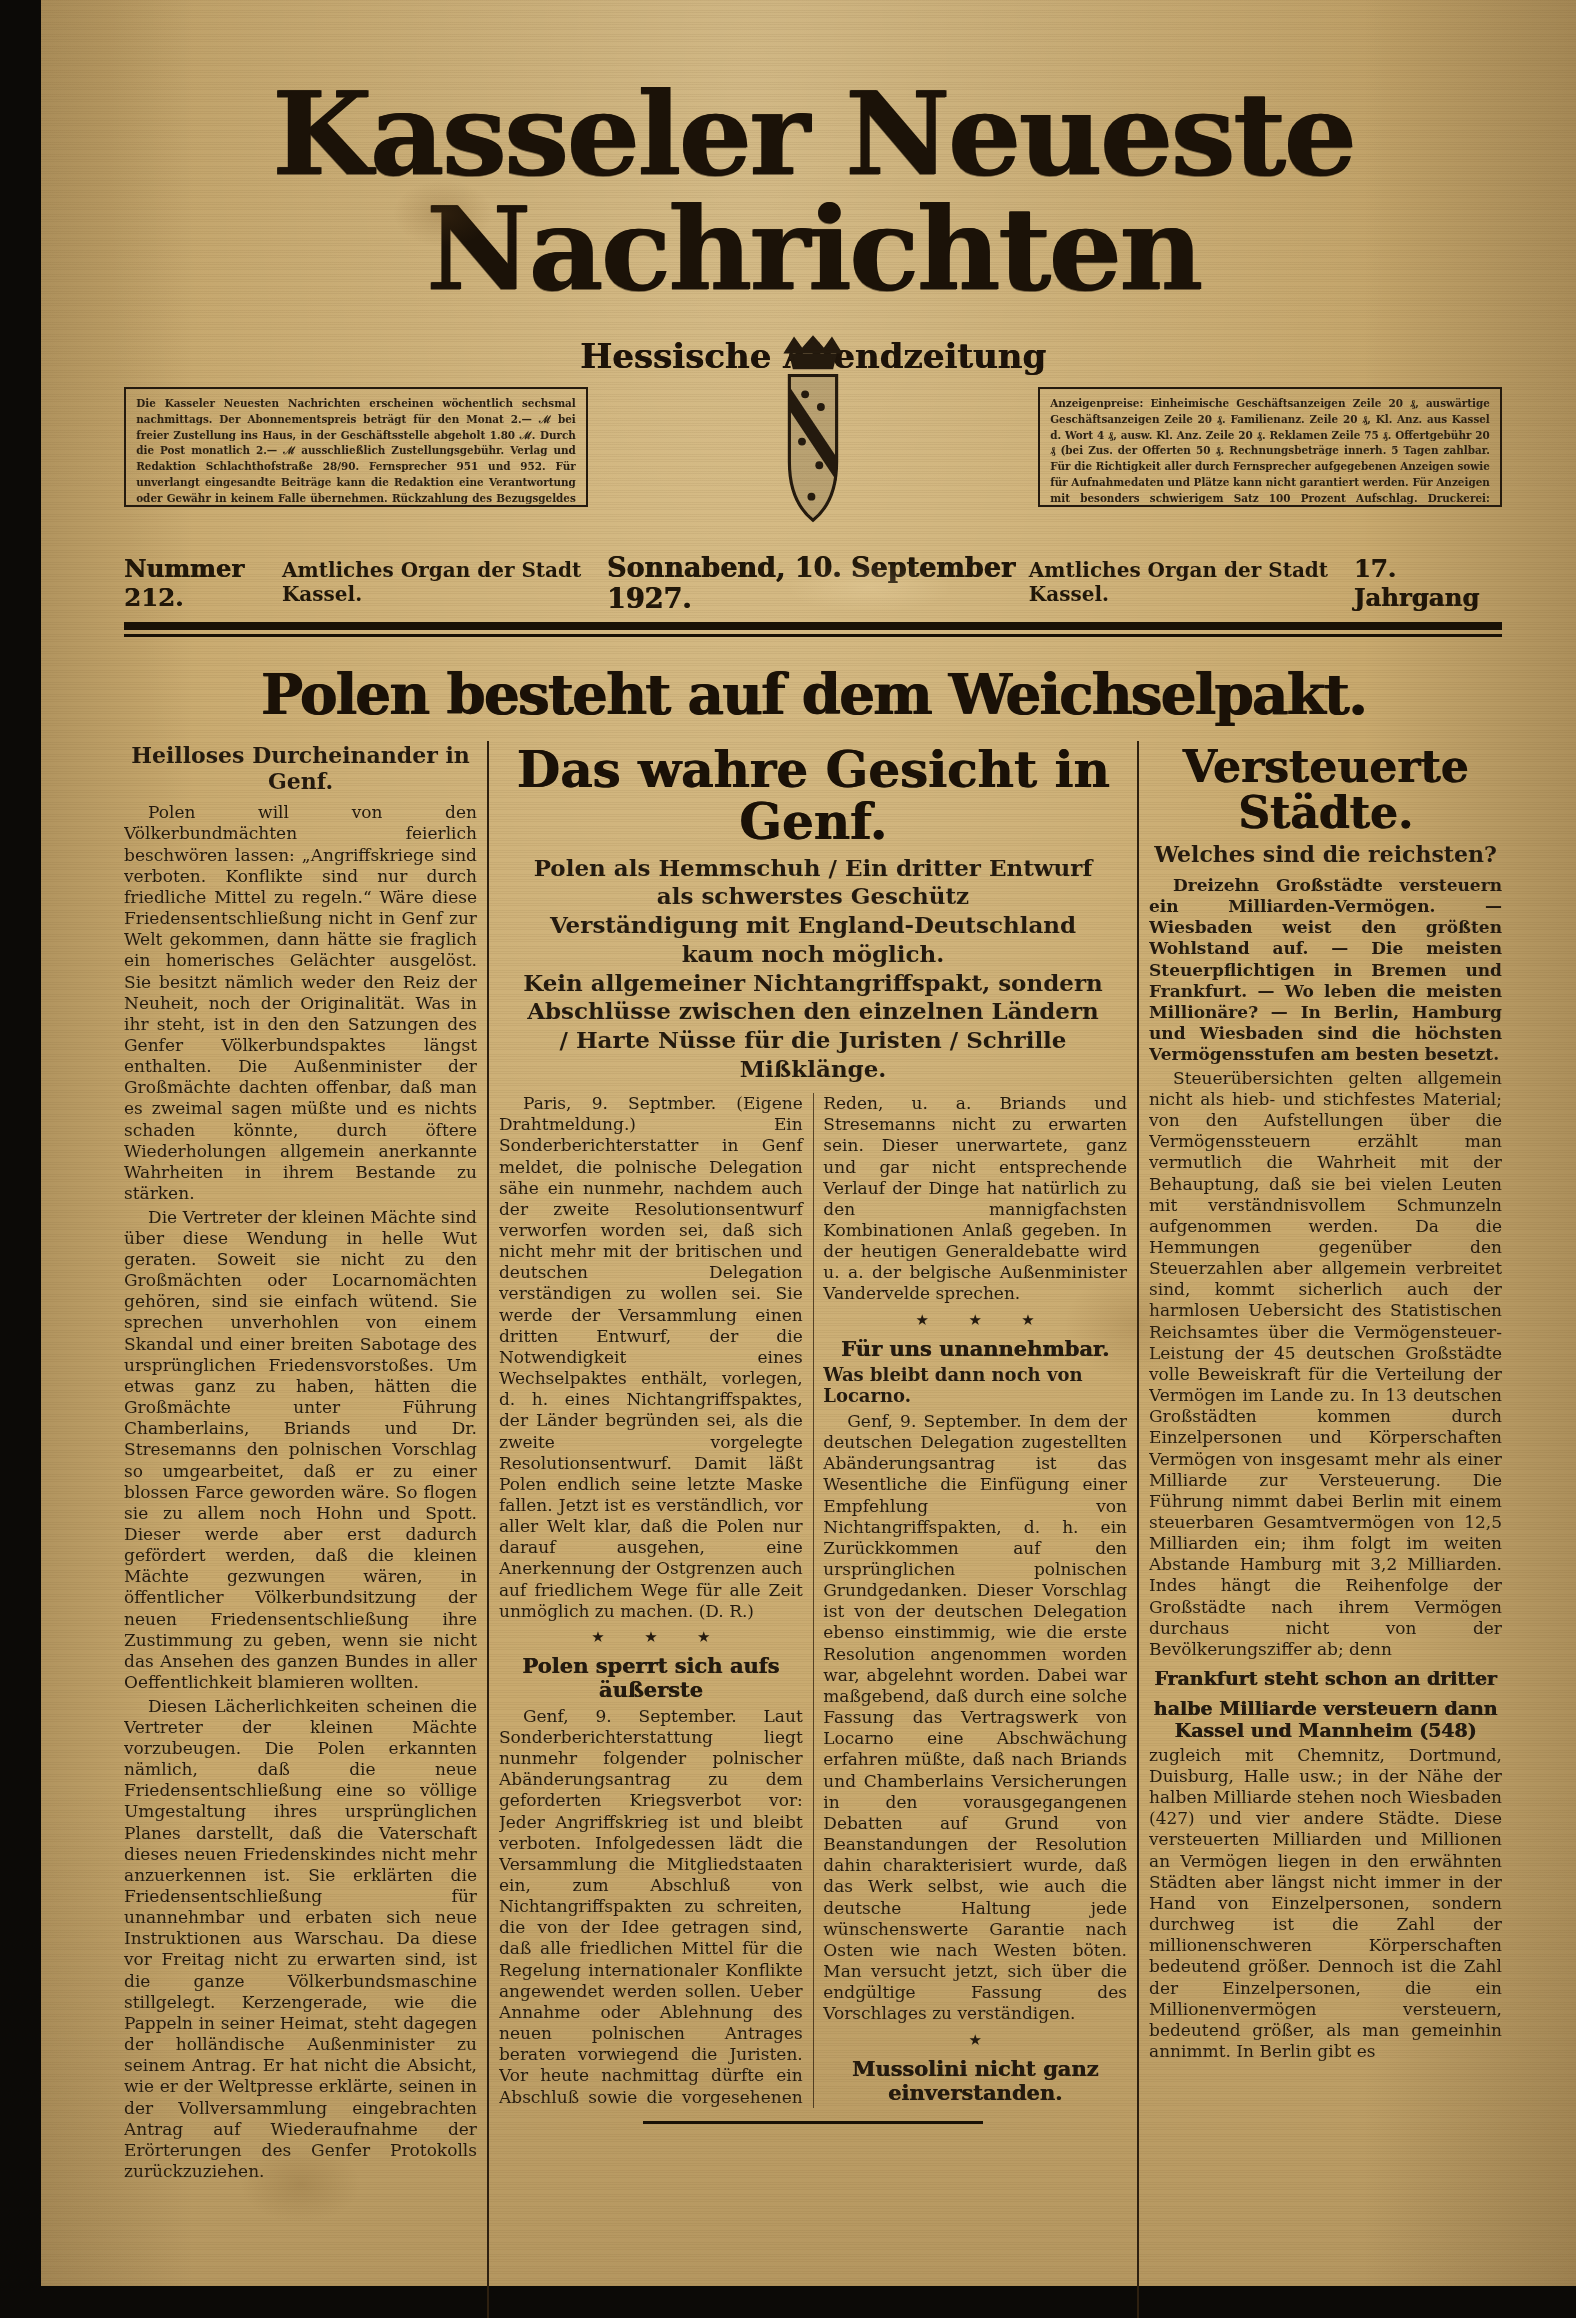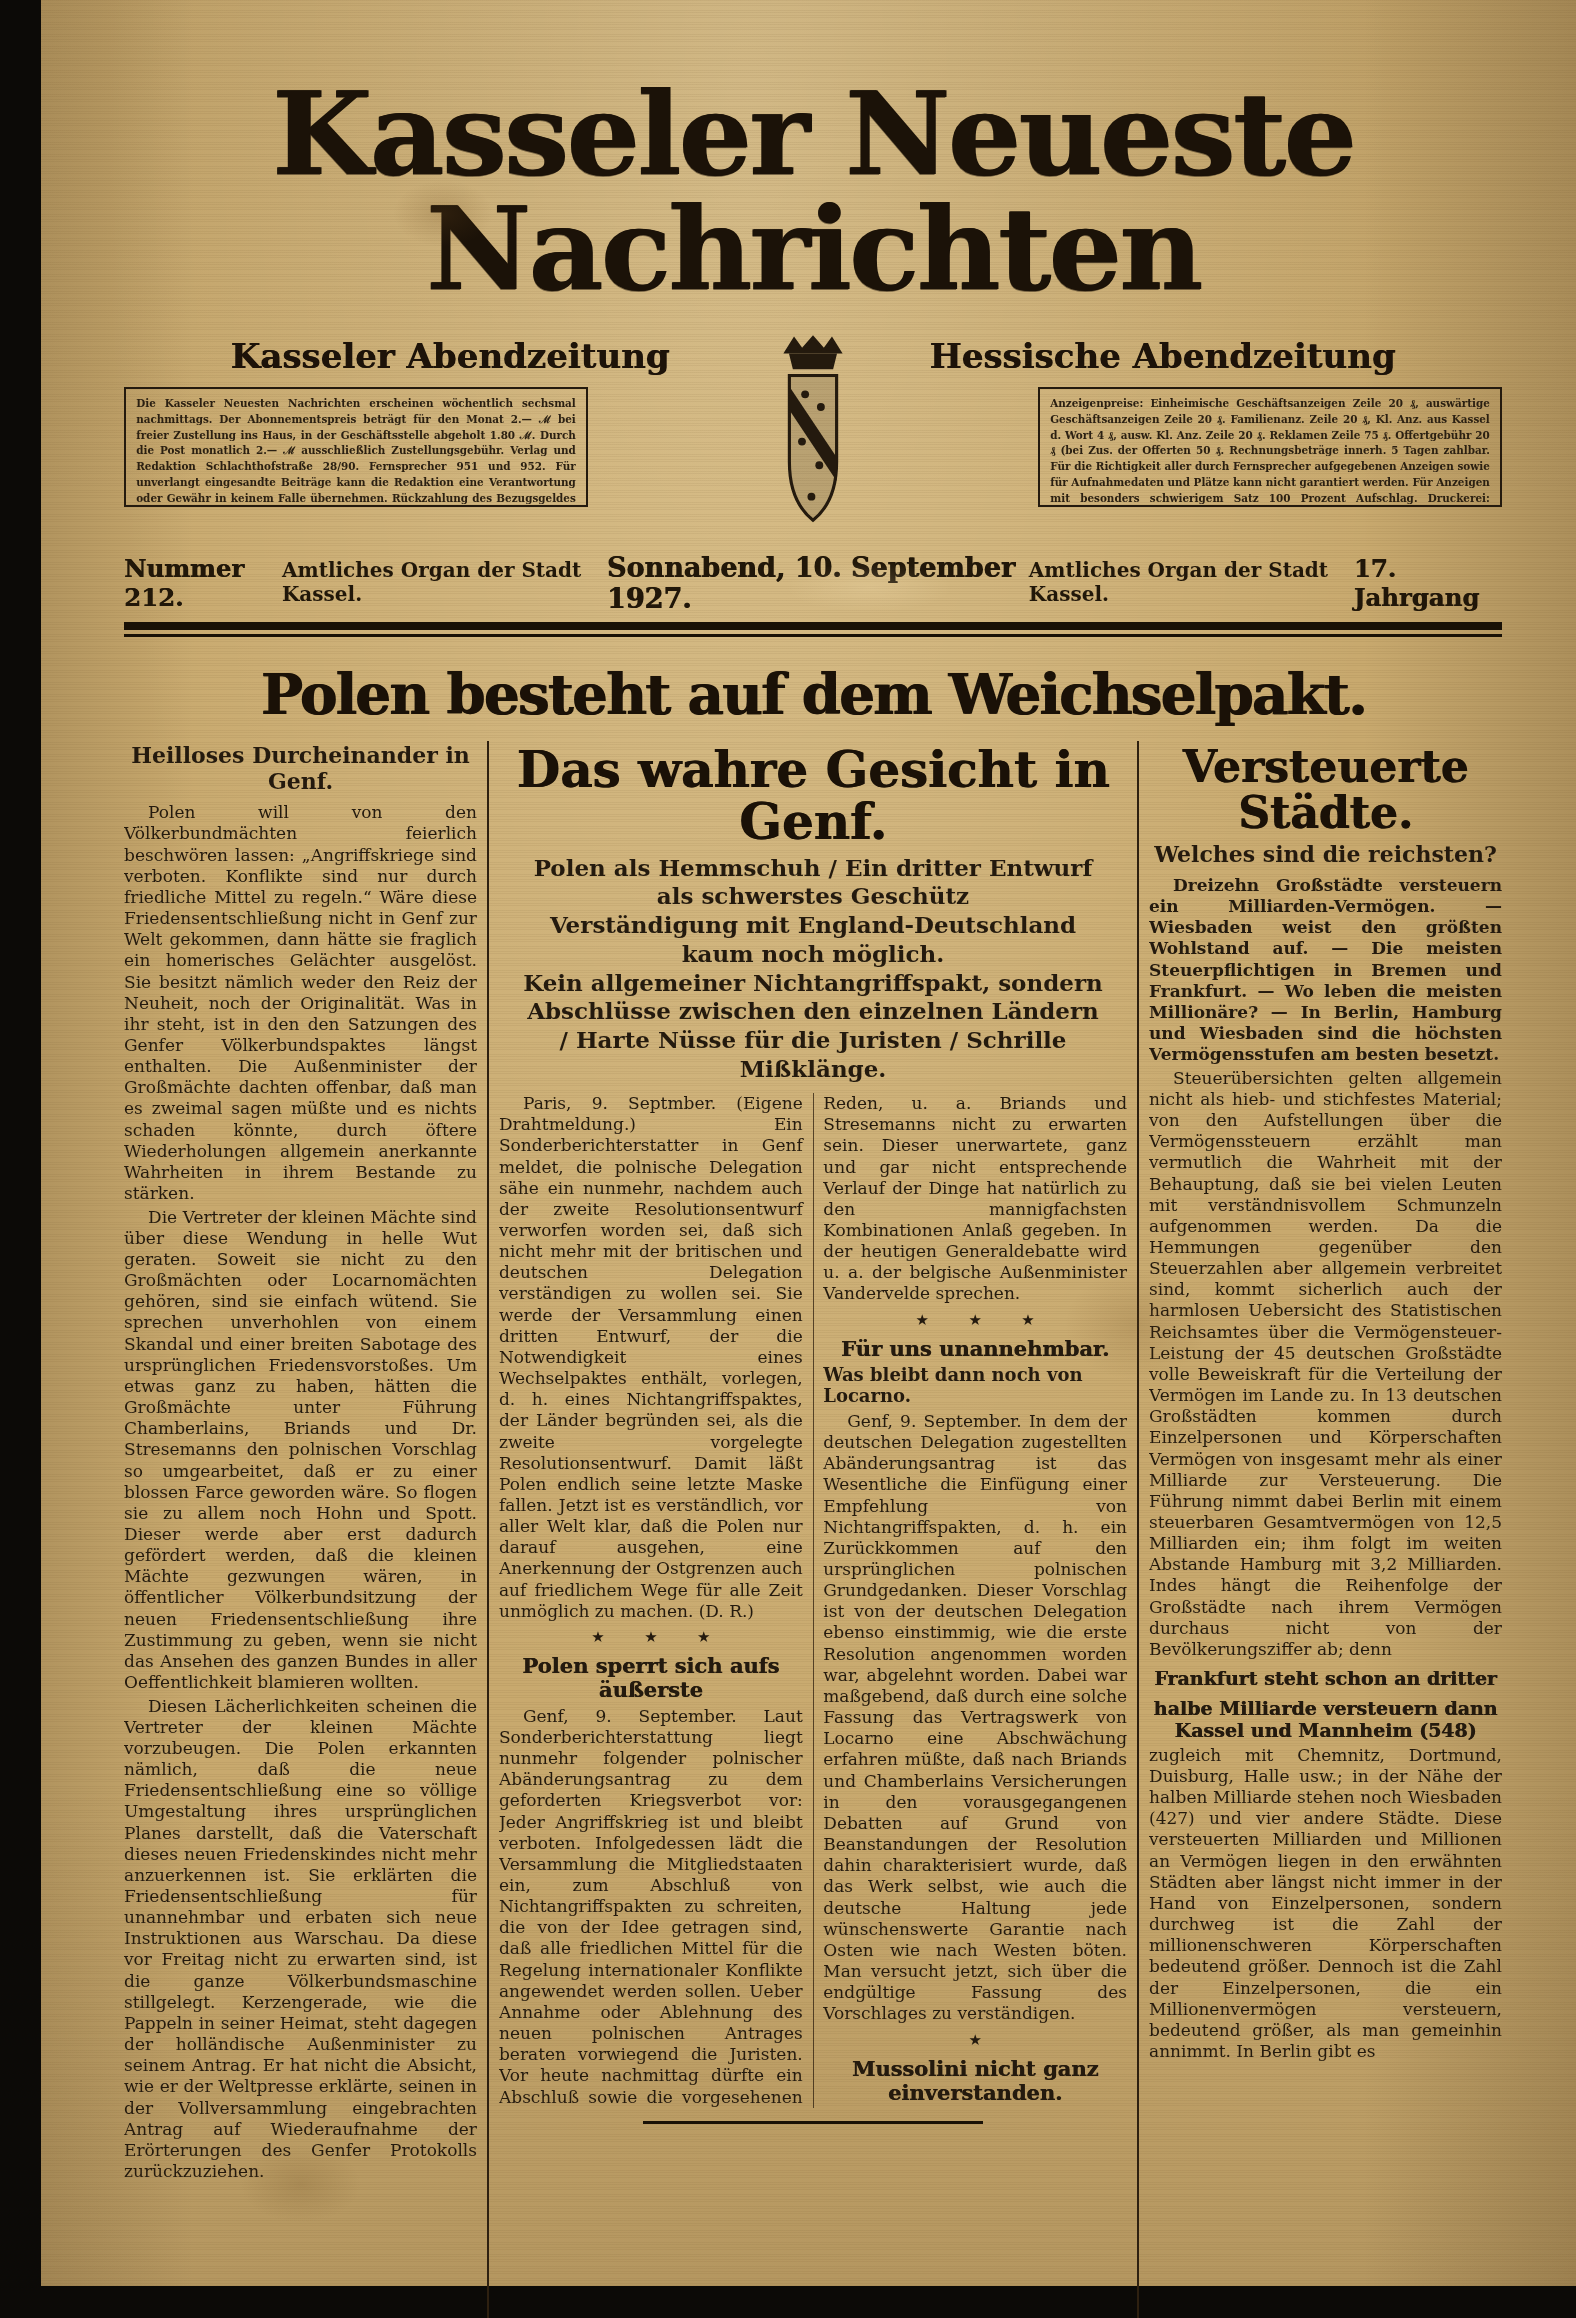--- a/index.html
+++ b/index.html
@@ -67,21 +67,20 @@
 <div class="paper">
   <div class="stain s1"></div>
   <div class="stain s2"></div>
   <div class="stain s3"></div>
   <div class="stain s4"></div>
 
   <h1 class="masthead-title">Kasseler Neueste Nachrichten</h1>
 
   <div class="mast-info">
     <div class="editions-row">
-      <span>Kasseler Abendzeitung</span>
       <span>Hessische Abendzeitung</span>
     </div>
     <div class="crest">
       <svg viewBox="0 0 108 262" width="85" height="207" xmlns="http://www.w3.org/2000/svg">
         <g stroke="#241a0e" stroke-width="4" fill="none">
           <path d="M20 26 L30 10 L40 24 L54 8 L68 24 L78 10 L88 26 Z" fill="#241a0e"></path>
           <path d="M26 30 h56 l-4 16 h-48 Z" fill="#241a0e"></path>
           <path d="M24 56 h60 v110 q0 50 -30 74 q-30 -24 -30 -74 Z" fill="rgba(36,26,14,.15)"></path>
           <path d="M24 70 L84 160 L84 190 L24 100 Z" fill="#241a0e" stroke="none"></path>
         </g>

